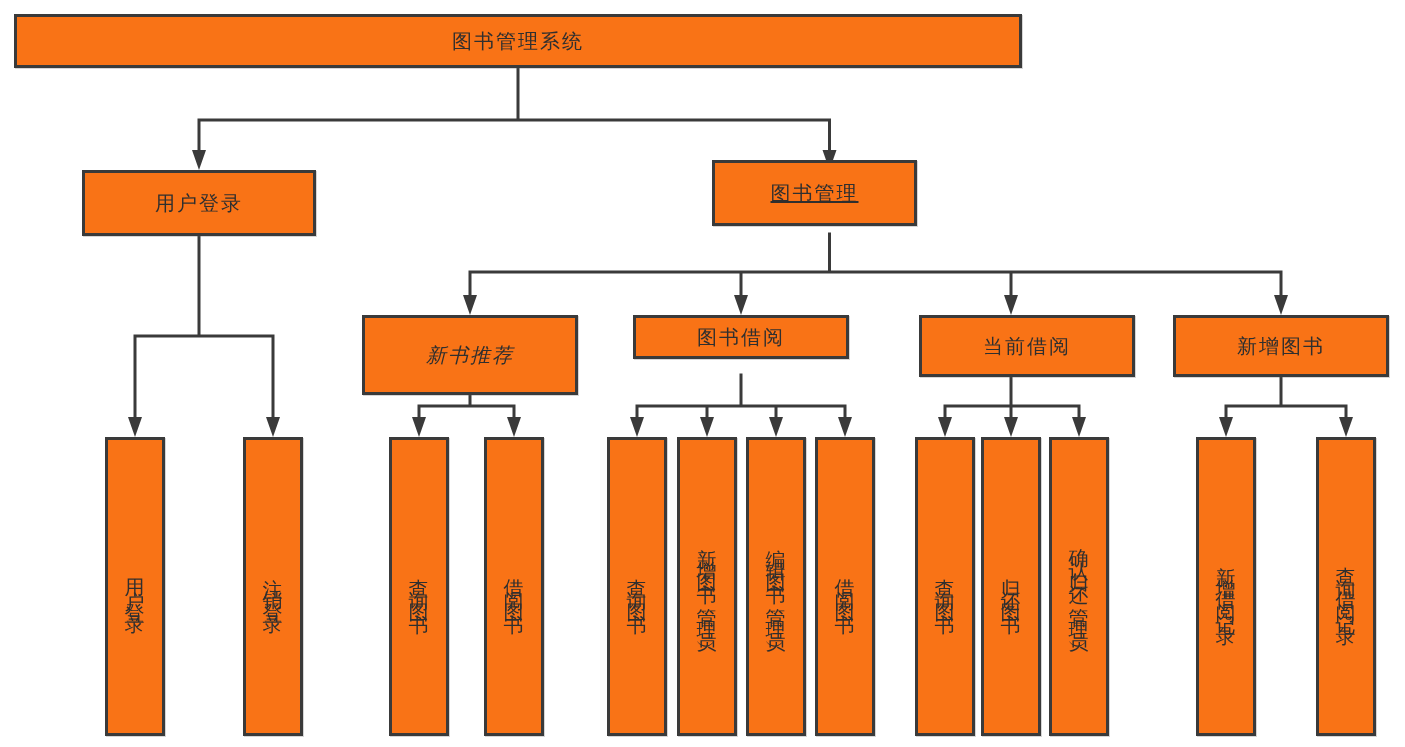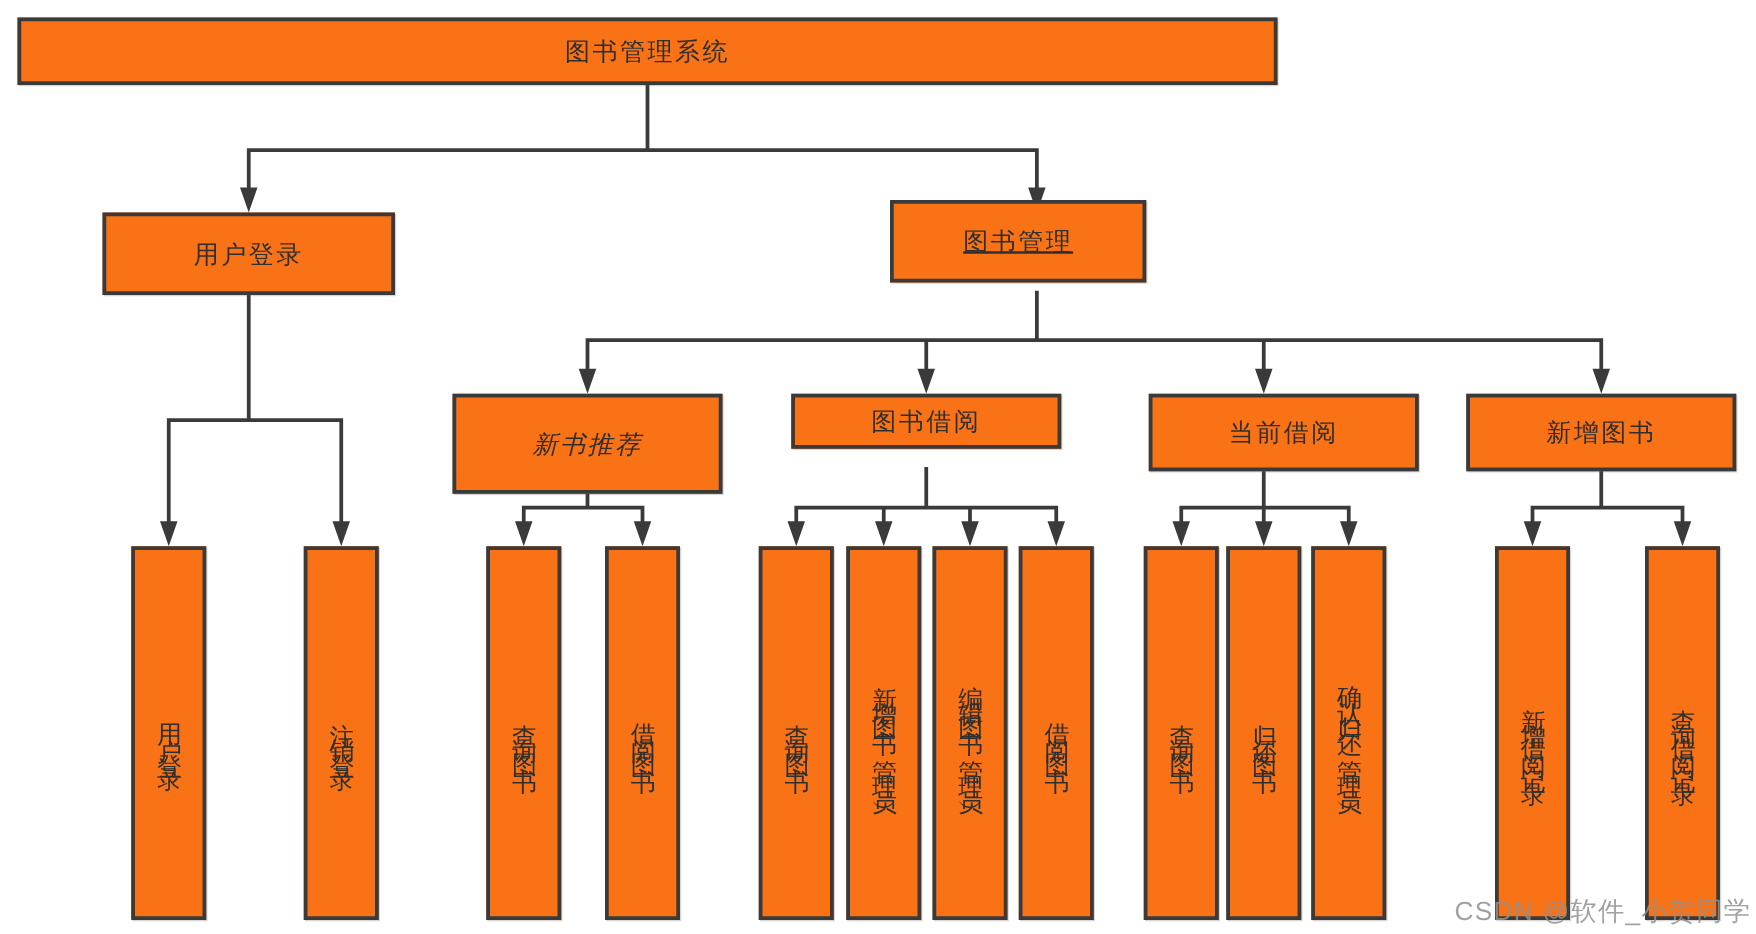--- a/index.html
+++ b/index.html
@@ -98,14 +98,13 @@
       <div class="box v" style="left: 746px; top: 437px; width: 60px; height: 299px;">编辑图书（管理员）</div>
       <div class="box v" style="left: 815px; top: 437px; width: 60px; height: 299px;">借阅图书</div>
       <div class="box h" style="left: 903px; top: 315px; width: 216px; height: 62px; margin-left: 16px;">当前借阅</div>
       <div class="box v" style="left: 915px; top: 437px; width: 60px; height: 299px;">查询图书</div>
       <div class="box v" style="left: 981px; top: 437px; width: 60px; height: 299px;">归还图书</div>
       <div class="box v" style="left: 1049px; top: 437px; width: 60px; height: 299px;">确认归还（管理员）</div>
       <div class="box h" style="left: 1173px; top: 315px; width: 216px; height: 62px;">新增图书</div>
       <div class="box v" style="left: 1196px; top: 437px; width: 60px; height: 299px;">新增借阅记录</div>
       <div class="box v" style="left: 1316px; top: 437px; width: 60px; height: 299px;">查询借阅记录</div>
     </div>
-  <div class="watermark">CSDN @软件_小贺同学</div>
 </div>
 
 </body></html>

